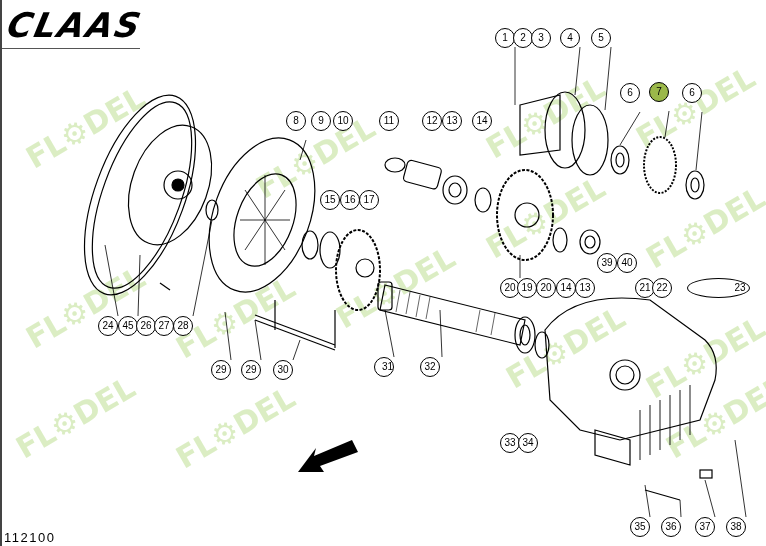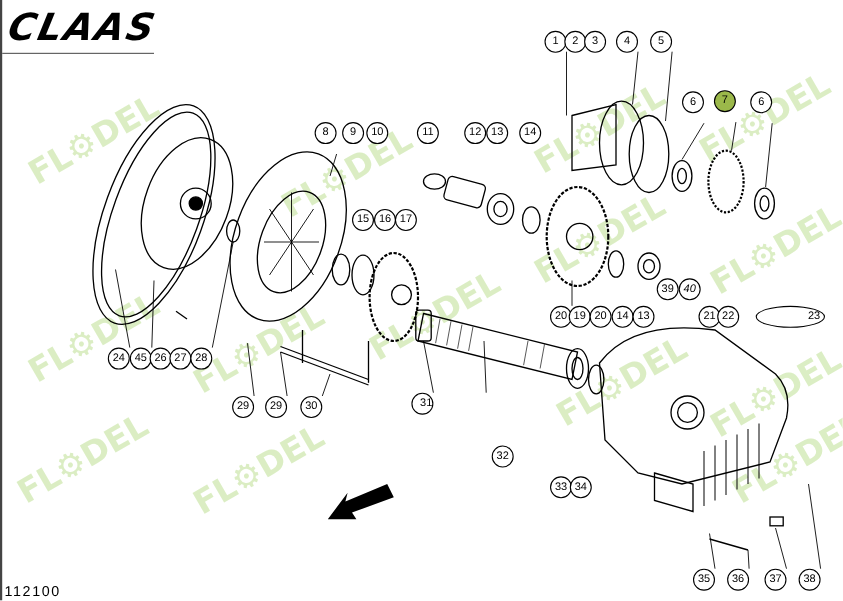--- a/index.html
+++ b/index.html
@@ -165,34 +165,34 @@
     <div class="callout" style="left: 472px; top: 111px;">14</div>
     <div class="callout" style="left: 320px; top: 190px;">15</div>
     <div class="callout" style="left: 340px; top: 190px;">16</div>
     <div class="callout" style="left: 359px; top: 190px;">17</div>
     <div class="callout" style="left: 500px; top: 278px;">20</div>
     <div class="callout" style="left: 517px; top: 278px;">19</div>
     <div class="callout" style="left: 536px; top: 278px;">20</div>
     <div class="callout" style="left: 556px; top: 278px;">14</div>
     <div class="callout" style="left: 575px; top: 278px;">13</div>
     <div class="callout" style="left: 597px; top: 253px;">39</div>
-    <div class="callout" style="left: 617px; top: 253px; font-style: italic;">40</div>
+    <div class="callout" style="left: 617px; top: 253px;">40</div>
     <div class="callout" style="left: 635px; top: 278px;">21</div>
     <div class="callout" style="left: 652px; top: 278px;">22</div>
     <div class="callout" style="left: 687px; top: 278px; padding-left: 43px;">23</div>
     <div class="callout" style="left: 98px; top: 316px;">24</div>
     <div class="callout" style="left: 118px; top: 316px;">45</div>
     <div class="callout" style="left: 136px; top: 316px;">26</div>
     <div class="callout" style="left: 154px; top: 316px;">27</div>
     <div class="callout" style="left: 173px; top: 316px;">28</div>
     <div class="callout" style="left: 211px; top: 360px;">29</div>
     <div class="callout" style="left: 241px; top: 360px;">29</div>
     <div class="callout" style="left: 273px; top: 360px;">30</div>
     <div class="callout" style="left: 374px; top: 357px; text-align: right;">31</div>
-    <div class="callout" style="left: 447px; top: 357px; margin-top: 48px;">32</div>
+    <div class="callout" style="left: 420px; top: 357px;">32</div>
     <div class="callout" style="left: 500px; top: 433px;">33</div>
     <div class="callout" style="left: 518px; top: 433px;">34</div>
     <div class="callout" style="left: 630px; top: 517px;">35</div>
     <div class="callout" style="left: 661px; top: 517px;">36</div>
     <div class="callout" style="left: 695px; top: 517px;">37</div>
     <div class="callout" style="left: 726px; top: 517px;">38</div>
   </div>
 
 <div class="figno">112100</div>
 

